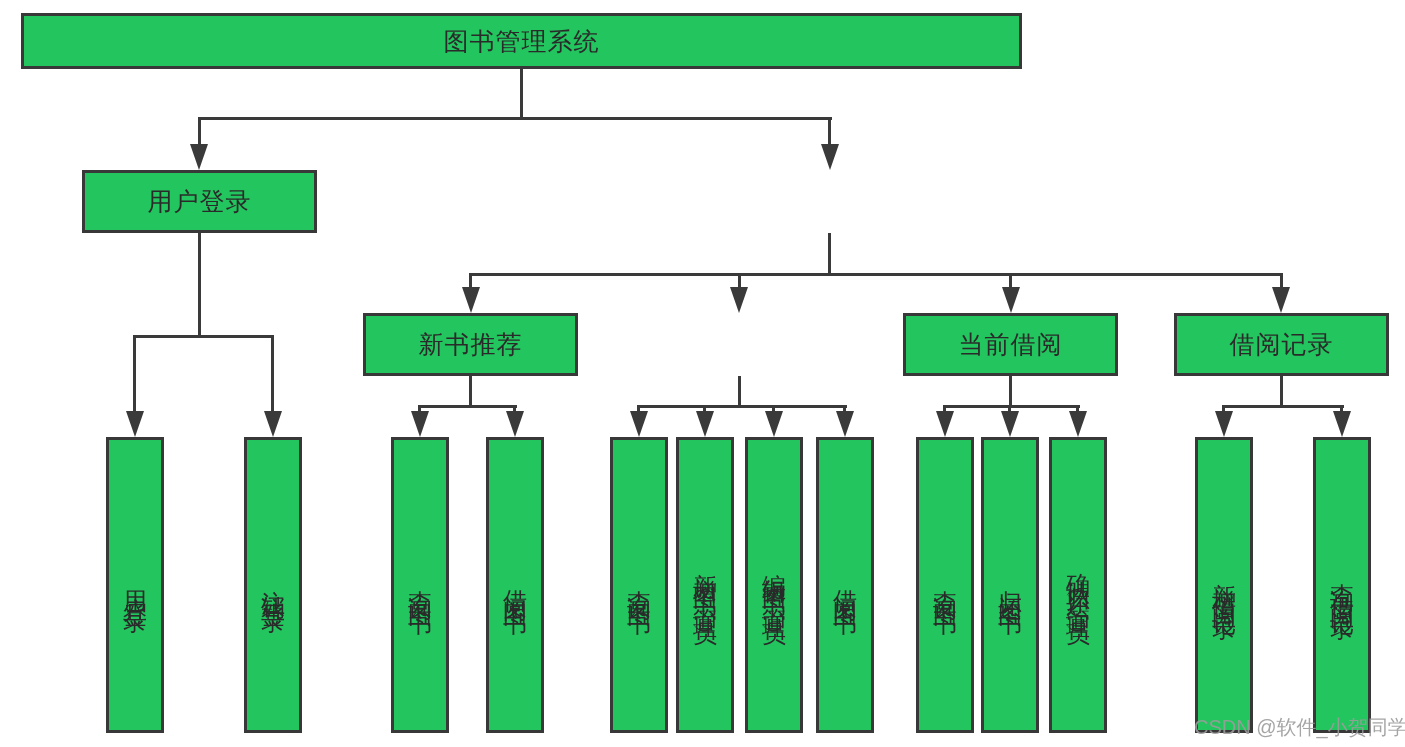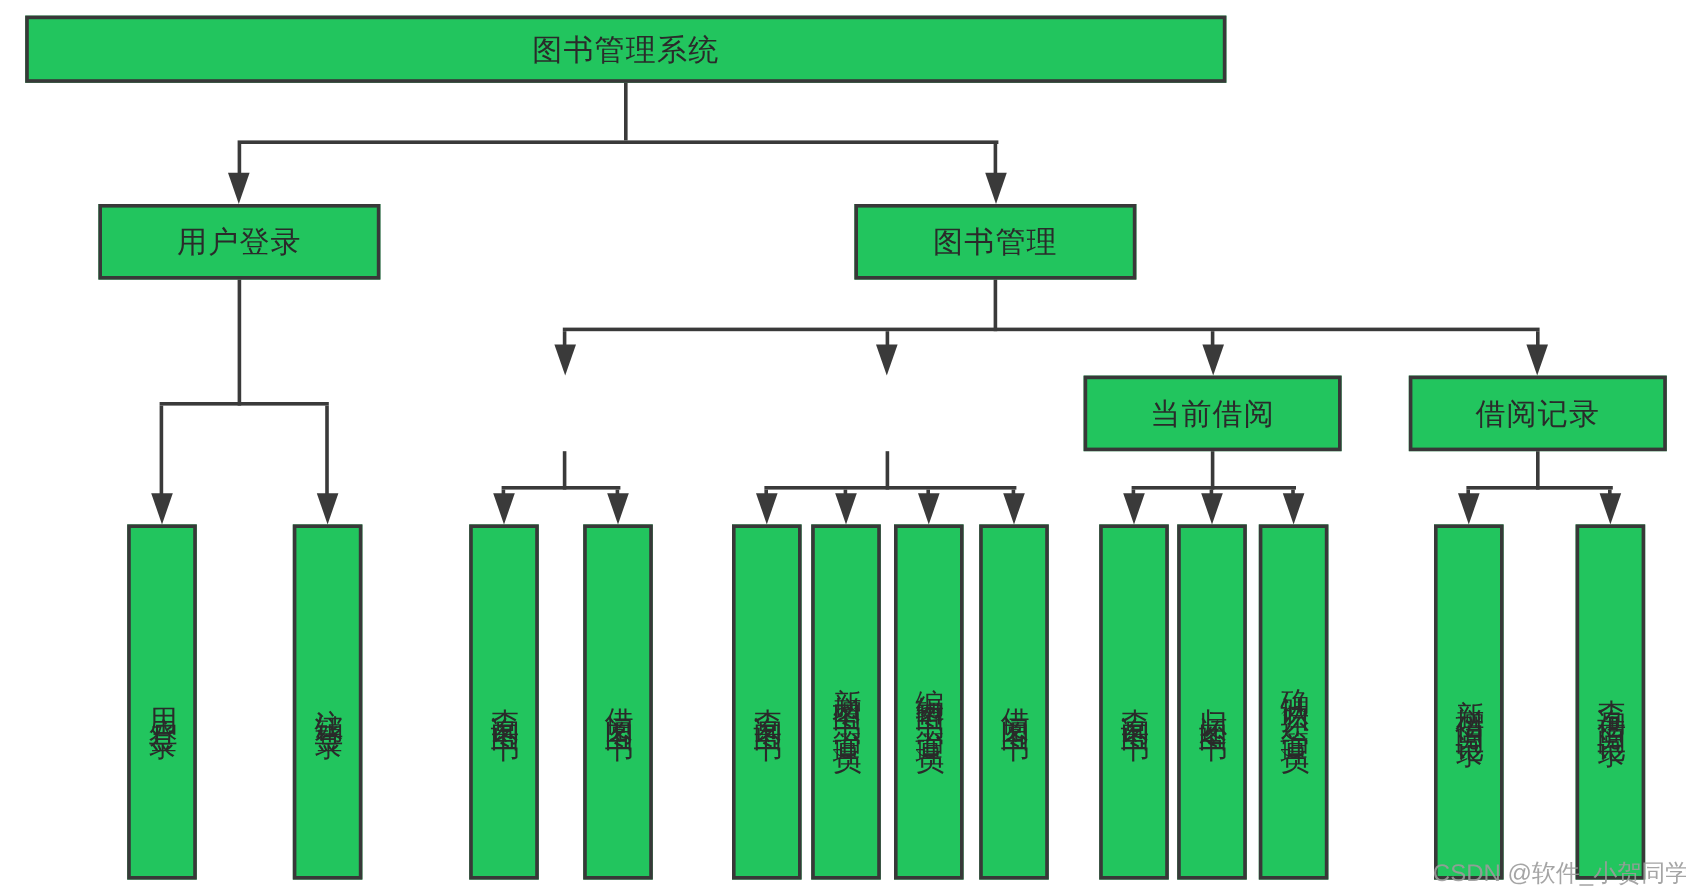--- a/index.html
+++ b/index.html
@@ -59,22 +59,22 @@
 </style>
 </head>
 <body>
 
 <div id="stage">
 
   <div class="box hbox" style="left:21px;top:13px;width:1001px;height:56px;">图书管理系统</div>
 
   <div class="box hbox" style="left:82px;top:170px;width:235px;height:63px;">用户登录</div>
 
-  <div class="box hbox" style="left:712px;top:170px;width:235px;height:63px;">图书管理</div>
 
+  <div class="box hbox" style="left:363px;top:313px;width:215px;height:63px;">新书推荐</div>
 
 
   <div class="box hbox" style="left:903px;top:313px;width:215px;height:63px;">当前借阅</div>
 
   <div class="box hbox" style="left:1174px;top:313px;width:215px;height:63px;">借阅记录</div>
 
   <div class="box leaf" style="left:106px;top:437px;width:58px;height:296px;">用户登录</div>
   <div class="box leaf" style="left:244px;top:437px;width:58px;height:296px;">注销登录</div>
 
   <div class="box leaf" style="left:391px;top:437px;width:58px;height:296px;">查询图书</div>

